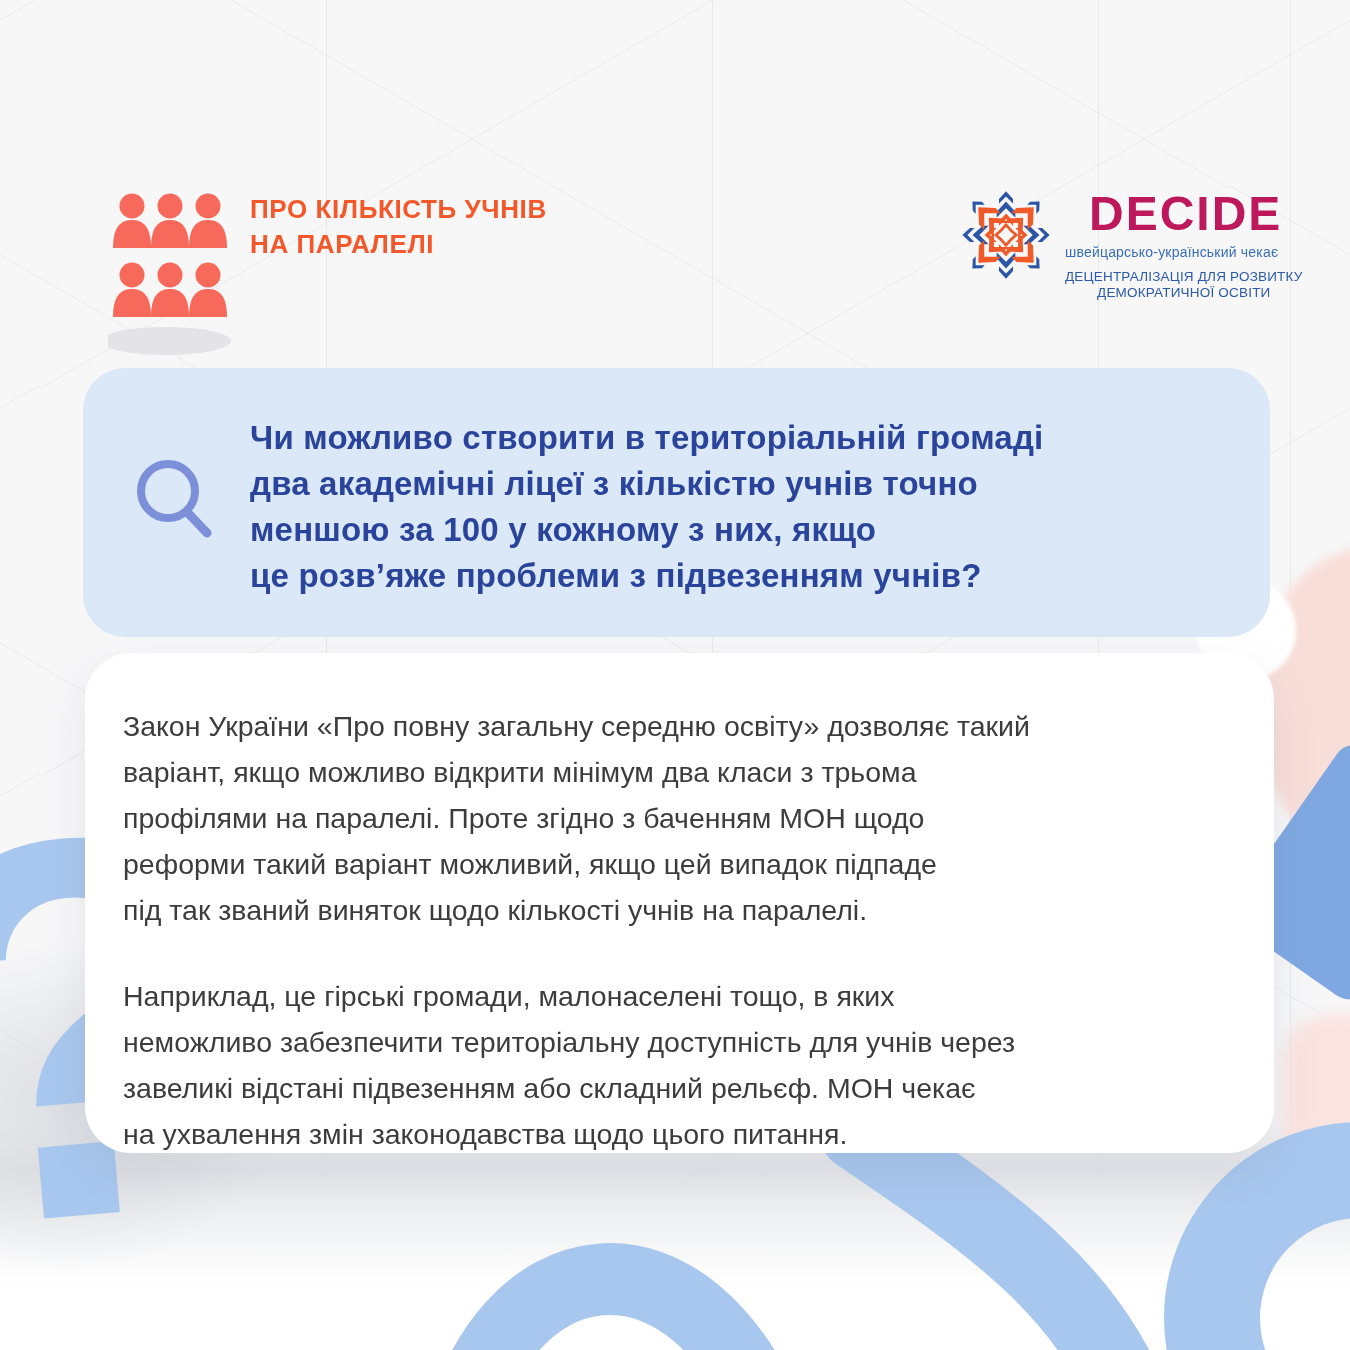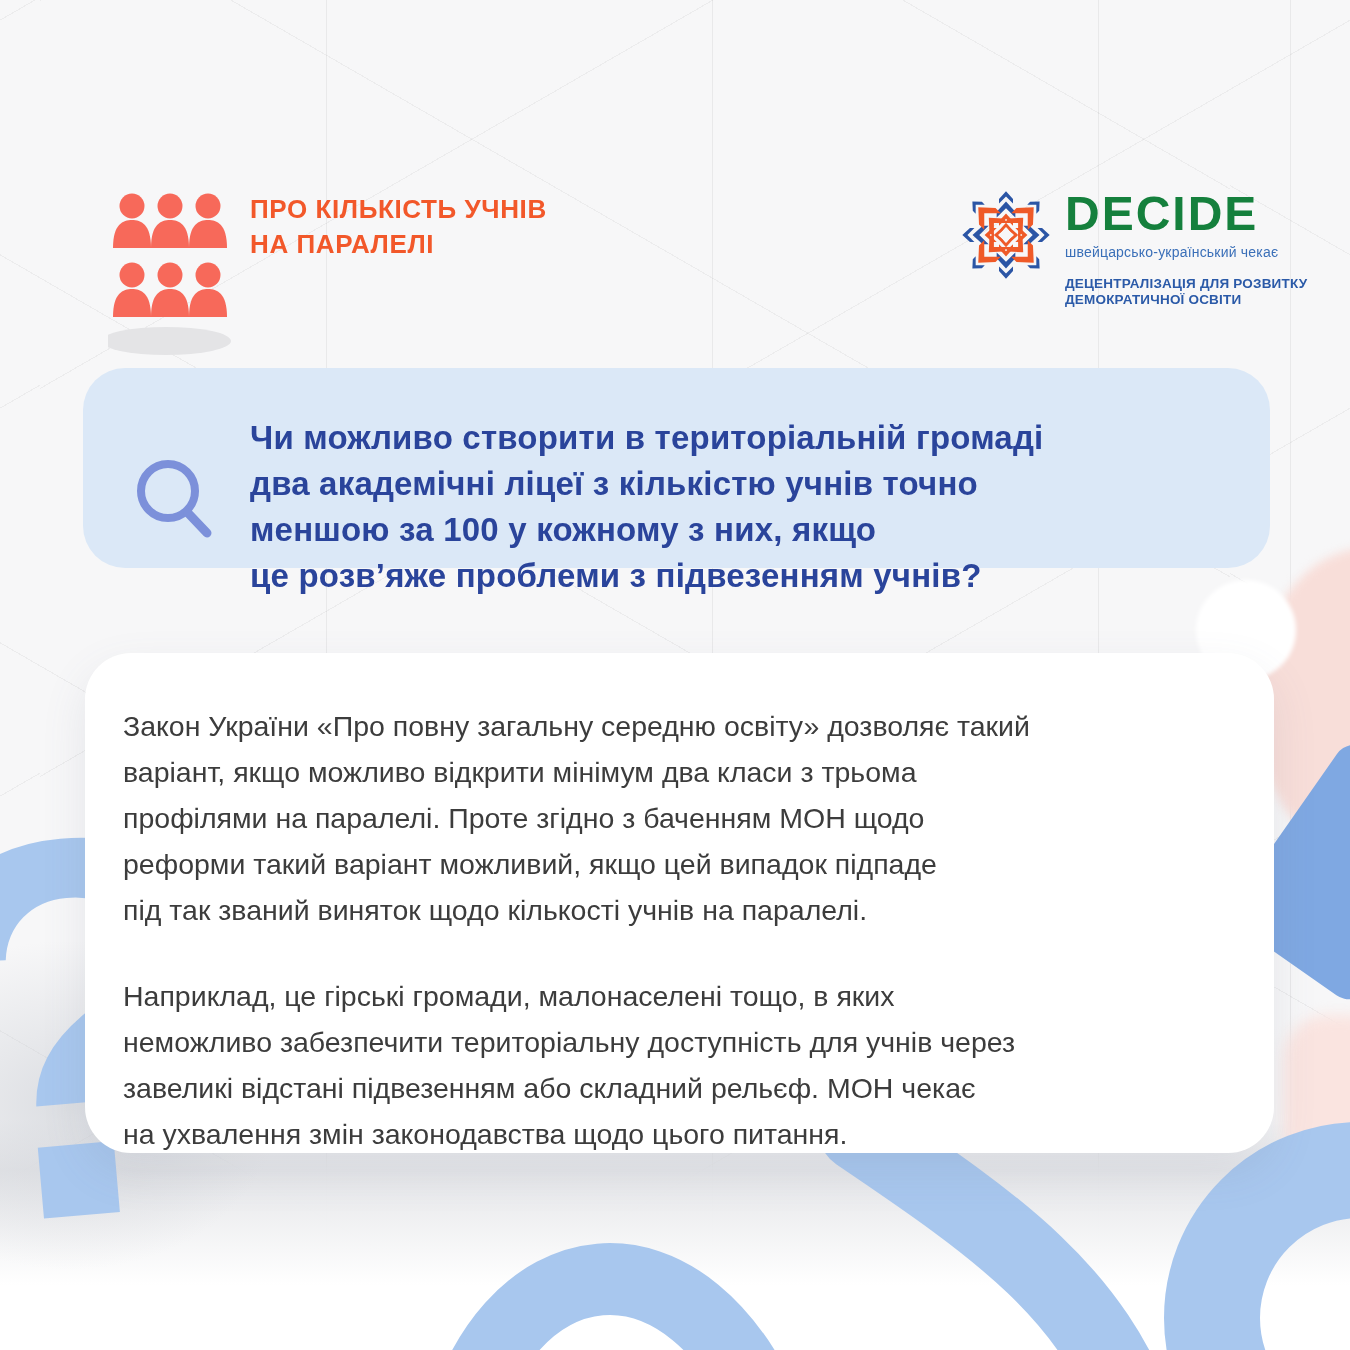--- a/index.html
+++ b/index.html
@@ -56,32 +56,33 @@
     position:absolute;left:250px;top:192px;z-index:2;
     font-size:26px;font-weight:800;letter-spacing:0.6px;line-height:1.35;
     color:#F2582A;white-space:pre-line;
   }
   
   .logo{position:absolute;left:953px;top:182px;z-index:2;display:flex;align-items:flex-start;}
   .logo-emblem{width:106px;height:106px;flex:0 0 auto;}
   .logo-text{margin-left:6px;padding-top:8px;}
   .logo-name{
     font-size:48px;font-weight:800;letter-spacing:2px;line-height:1;
-    color:#15803d;
+    color:#be185d;
+    margin-left:24px;
   }
   .logo-subtitle{
     margin-top:6px;font-size:14px;color:#3A6FB8;letter-spacing:0.2px;
   }
   .logo-tagline{
-    margin-top:16px;font-size:13.5px;font-weight:700;color:#2B5AA8;
-    line-height:1.22;white-space:pre-line;letter-spacing:0.2px;
+    margin-top:9px;font-size:13.5px;font-weight:400;color:#2B5AA8;
+    line-height:1.22;white-space:pre-line;letter-spacing:0.2px;text-align:center;
   }
   
   .question-box{
-    position:absolute;left:83px;top:368px;width:1187px;height:200px;z-index:2;
+    position:absolute;left:83px;top:368px;width:1187px;height:269px;z-index:2;
     background:#DBE8F7;border-radius:42px;
   }
   .magnifier{position:absolute;left:45px;top:85px;}
   .question-text{
     position:absolute;left:167px;top:47px;right:40px;
     font-size:33px;font-weight:700;line-height:46px;letter-spacing:0.2px;
     color:#2A449B;white-space:pre-line;
   }
   
   .answer-card{

